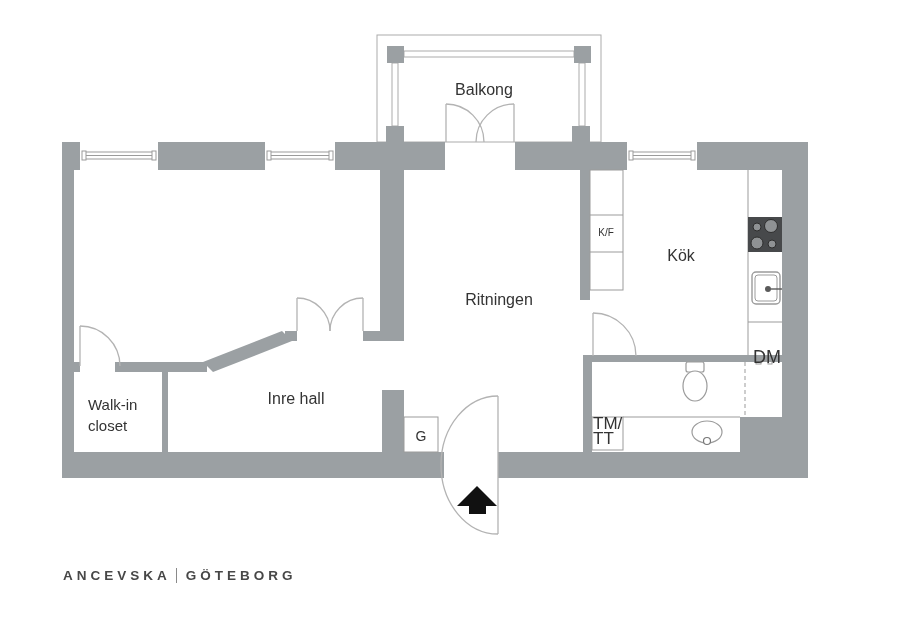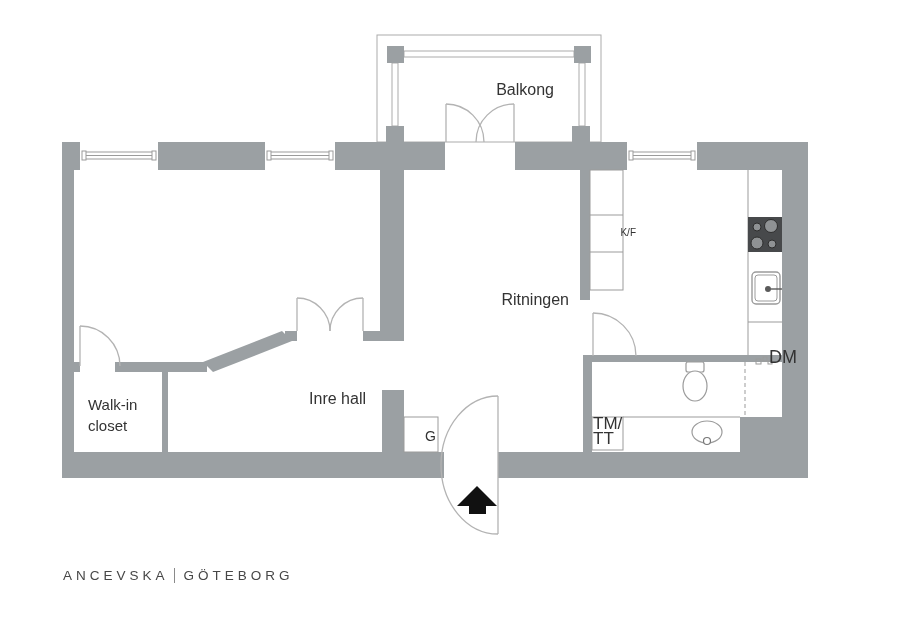--- a/index.html
+++ b/index.html
@@ -4,26 +4,26 @@
 <style>
   :root{
     --wall:#9ba0a3; --stove:#47494b; --burner:#8f9294;
     --line:#9b9b9b; --door:#b3b3b3; --ink:#333333; --arrow:#111111;
   }
   *{margin:0;padding:0;box-sizing:border-box;}
   body{background:#ffffff;font-family:"Liberation Sans",sans-serif;}
   .page{position:relative;width:900px;height:635px;background:#fff;overflow:hidden;}
   .plan-svg{position:absolute;left:0;top:0;}
   .label{position:absolute;color:var(--ink);white-space:pre;}
-  .label.center{text-align:right;}
+  .label.center{text-align:center;}
   .room{font-size:16px;}
   .fixture{font-size:14px;}
   .footer-note{position:absolute;left:63px;top:550px;font-size:12.5px;color:#3b3b3b;}
   .brand{position:absolute;left:63px;top:568px;font-size:13.5px;letter-spacing:4px;
-         color:#474747;font-weight:400;display:flex;align-items:center;}
+         color:#474747;font-weight:700;display:flex;align-items:center;}
   .brand-divider{display:inline-block;width:1px;height:15px;background:#8a8a8a;margin:0 9px 0 5px;}
 </style>
 </head>
 <body>
 
 <div class="page">
 
   <svg class="plan-svg" width="900" height="635" viewBox="0 0 900 635">
 
     <g>
@@ -166,20 +166,21 @@
         <rect x="763" y="357" width="4" height="4"></rect>
         <rect x="768" y="361" width="4" height="3"></rect>
       </g>
 
       <path d="M477,486 L497,506 L486,506 L486,514 L469,514 L469,506 L457,506 Z" fill="var(--arrow)"></path>
     </g>
   </svg>
 
   <div class="label room center" style="left:414px;top:81px;width:140px">Balkong</div>
   <div class="label room center" style="left:429px;top:291px;width:140px">Ritningen</div>
+  <div class="label room center" style="left:611px;top:247px;width:140px">Kök</div>
   <div class="label room center" style="left:226px;top:390px;width:140px">Inre hall</div>
   <div class="label" style="left:88px;top:395px;font-size:15px;line-height:20.5px"><span>Walk-in</span><br><span>closet</span></div>
 
   <div class="label center" style="left:576px;top:227px;width:60px;font-size:10px">K/F</div>
   <div class="label center fixture" style="left:406px;top:428px;width:30px">G</div>
   <div class="label" style="left:593px;top:417px;font-size:17px;line-height:14.5px"><span>TM/</span><br><span>TT</span></div>
   <div class="label center" style="left:737px;top:347px;width:60px;font-size:18px">DM</div>
 
   <div class="brand">
     <span>ANCEVSKA</span>

